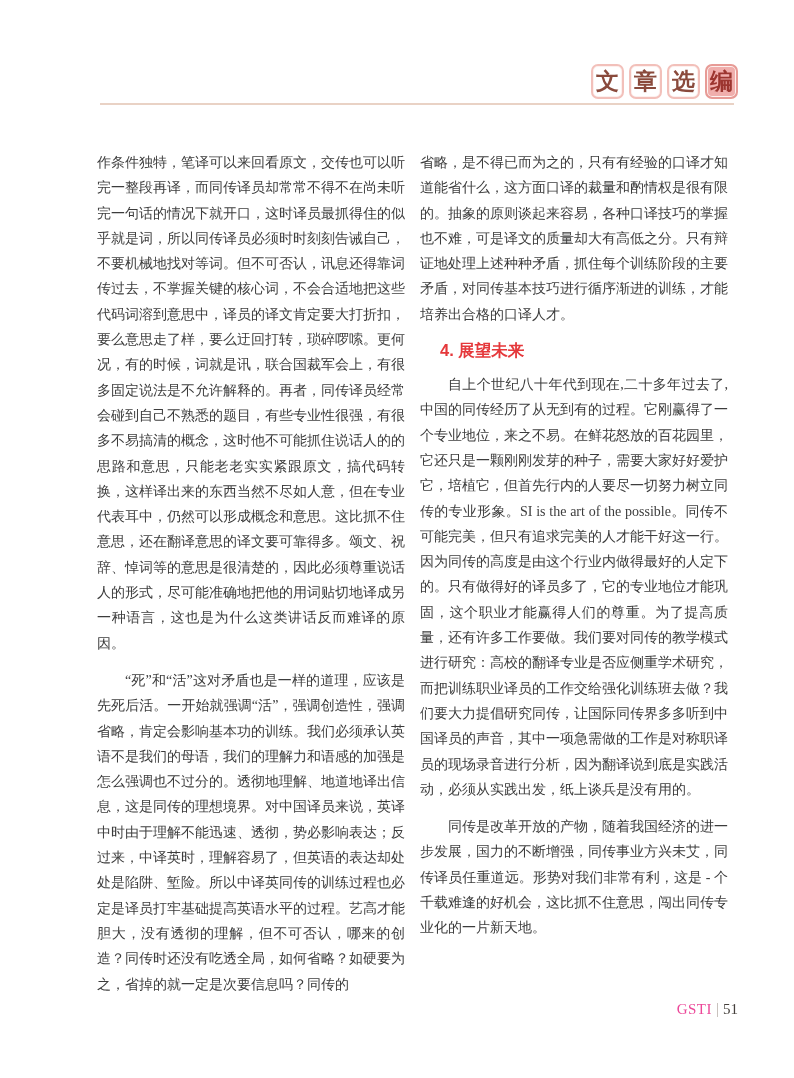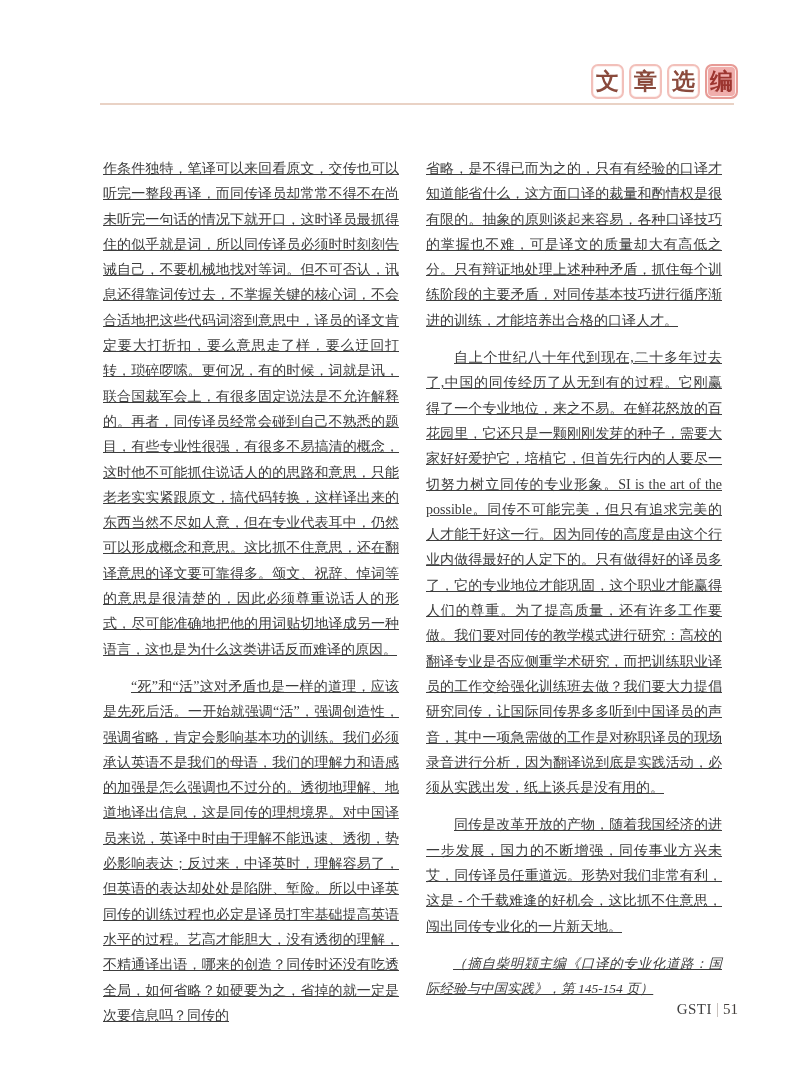--- a/index.html
+++ b/index.html
@@ -42,21 +42,21 @@
   .col {
     position:absolute; top:150px;
     width:308px;
     font-size:14px; line-height:25.3px;
     text-align:justify;
     text-align-last:left;
     color:#3c3c3c;
   }
   .col-left  { left:97px; }
   .col-right { left:420px; }
-  .col p { margin:6px;text-decoration:underline; }
+  .col p { margin:0; }
   .col p + p { margin-top:12px; }
   .indent { text-indent:2em; }
 
   .section-heading {
     margin:12px 0 11px 0;
     padding-left:20px;
     font-family:"Liberation Sans","DejaVu Sans",sans-serif;
     font-size:16.5px; font-weight:bold;
     color:#e5383b;
     line-height:22px;
@@ -69,21 +69,21 @@
     text-indent:2em;
     color:#3c3c3c;
   }
 
   
   .footer {
     position:absolute; top:1001px; right:56px;
     font-size:15px;
     display:flex; align-items:center;
   }
-  .footer .journal { color:#404040; letter-spacing:0.5px;font-family:Liberation Serif, serif; }
+  .footer .journal { color:#ec4899; letter-spacing:0.5px;font-family:Liberation Serif, serif; }
   .footer .bar {
     display:inline-block; width:1px; height:14px;
     background:#c9c2bd; margin:0 5px;
   }
   .footer .pageno { color:#45403c;text-align:center; }
 </style>
 </head>
 <body>
 
 <div class="page">
@@ -91,28 +91,28 @@
   <div class="badges">
     <span class="badge">文</span>
     <span class="badge">章</span>
     <span class="badge">选</span>
     <span class="badge badge-filled">编</span>
   </div>
   <div class="header-rule"></div>
 
   <div class="col col-left">
     <p>作条件独特，笔译可以来回看原文，交传也可以听完一整段再译，而同传译员却常常不得不在尚未听完一句话的情况下就开口，这时译员最抓得住的似乎就是词，所以同传译员必须时时刻刻告诫自己，不要机械地找对等词。但不可否认，讯息还得靠词传过去，不掌握关键的核心词，不会合适地把这些代码词溶到意思中，译员的译文肯定要大打折扣，要么意思走了样，要么迂回打转，琐碎啰嗦。更何况，有的时候，词就是讯，联合国裁军会上，有很多固定说法是不允许解释的。再者，同传译员经常会碰到自己不熟悉的题目，有些专业性很强，有很多不易搞清的概念，这时他不可能抓住说话人的的思路和意思，只能老老实实紧跟原文，搞代码转换，这样译出来的东西当然不尽如人意，但在专业代表耳中，仍然可以形成概念和意思。这比抓不住意思，还在翻译意思的译文要可靠得多。颂文、祝辞、悼词等的意思是很清楚的，因此必须尊重说话人的形式，尽可能准确地把他的用词贴切地译成另一种语言，这也是为什么这类讲话反而难译的原因。</p>
-    <p class="indent">“死”和“活”这对矛盾也是一样的道理，应该是先死后活。一开始就强调“活”，强调创造性，强调省略，肯定会影响基本功的训练。我们必须承认英语不是我们的母语，我们的理解力和语感的加强是怎么强调也不过分的。透彻地理解、地道地译出信息，这是同传的理想境界。对中国译员来说，英译中时由于理解不能迅速、透彻，势必影响表达；反过来，中译英时，理解容易了，但英语的表达却处处是陷阱、堑险。所以中译英同传的训练过程也必定是译员打牢基础提高英语水平的过程。艺高才能胆大，没有透彻的理解，不精通译出语，哪来的创造？同传时还没有吃透全局，如何省略？如硬要为之，省掉的就一定是次要信息吗？同传的</p>
+    <p class="indent">“死”和“活”这对矛盾也是一样的道理，应该是先死后活。一开始就强调“活”，强调创造性，强调省略，肯定会影响基本功的训练。我们必须承认英语不是我们的母语，我们的理解力和语感的加强是怎么强调也不过分的。透彻地理解、地道地译出信息，这是同传的理想境界。对中国译员来说，英译中时由于理解不能迅速、透彻，势必影响表达；反过来，中译英时，理解容易了，但英语的表达却处处是陷阱、堑险。所以中译英同传的训练过程也必定是译员打牢基础提高英语水平的过程。艺高才能胆大，没有透彻的理解，但不可否认，哪来的创造？同传时还没有吃透全局，如何省略？如硬要为之，省掉的就一定是次要信息吗？同传的</p>
   </div>
 
   <div class="col col-right">
     <p>省略，是不得已而为之的，只有有经验的口译才知道能省什么，这方面口译的裁量和酌情权是很有限的。抽象的原则谈起来容易，各种口译技巧的掌握也不难，可是译文的质量却大有高低之分。只有辩证地处理上述种种矛盾，抓住每个训练阶段的主要矛盾，对同传基本技巧进行循序渐进的训练，才能培养出合格的口译人才。</p>
+    <h3 class="section-heading">4. 展望未来</h3>
     <p class="indent">自上个世纪八十年代到现在,二十多年过去了,中国的同传经历了从无到有的过程。它刚赢得了一个专业地位，来之不易。在鲜花怒放的百花园里，它还只是一颗刚刚发芽的种子，需要大家好好爱护它，培植它，但首先行内的人要尽一切努力树立同传的专业形象。SI is the art of the possible。同传不可能完美，但只有追求完美的人才能干好这一行。因为同传的高度是由这个行业内做得最好的人定下的。只有做得好的译员多了，它的专业地位才能巩固，这个职业才能赢得人们的尊重。为了提高质量，还有许多工作要做。我们要对同传的教学模式进行研究：高校的翻译专业是否应侧重学术研究，而把训练职业译员的工作交给强化训练班去做？我们要大力提倡研究同传，让国际同传界多多听到中国译员的声音，其中一项急需做的工作是对称职译员的现场录音进行分析，因为翻译说到底是实践活动，必须从实践出发，纸上谈兵是没有用的。</p>
     <p class="indent">同传是改革开放的产物，随着我国经济的进一步发展，国力的不断增强，同传事业方兴未艾，同传译员任重道远。形势对我们非常有利，这是 - 个千载难逢的好机会，这比抓不住意思，闯出同传专业化的一片新天地。</p>
-    <p class="citation">（摘自柴明颎主编《口译的专业化道路：国际经验与中国实践》，第 145-154 页）</p>
   </div>
 
   <div class="footer">
     <span class="journal">GSTI</span>
     <span class="bar"></span>
     <span class="pageno">51</span>
   </div>
 
 </div>
 

